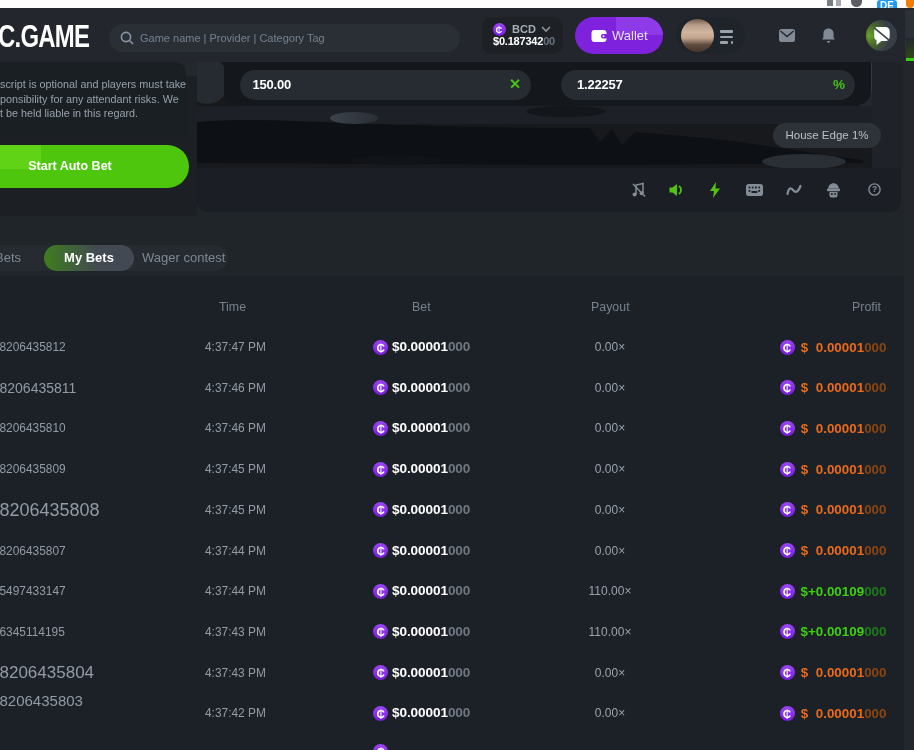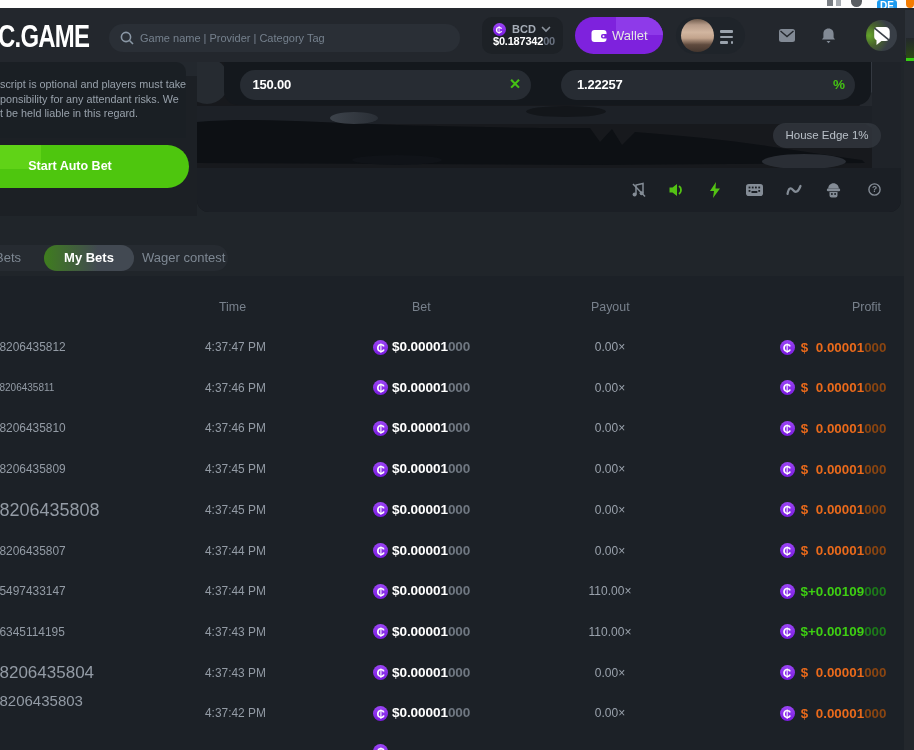--- a/index.html
+++ b/index.html
@@ -167,21 +167,21 @@
 <div id="rows">
     <div class="a" style="left:-0.5px;top:340.0px;height:14px;line-height:14px;color:#939ba5;font-size:11.9px">8206435812</div>
     <div class="a" style="left:205px;top:340.0px;height:14px;line-height:14px;color:#939ba5;font-size:11.9px;white-space:nowrap">4:37:47 PM</div>
     <div class="a" style="left:373.3px;top:339.5px;width:15px;height:15px;border-radius:50%;background:linear-gradient(180deg,#9b45f5,#7a1be0)"></div>
     <div class="a" style="left:373.3px;top:339.5px;width:15px;height:15px;line-height:16px;text-align:center;color:#fff;font-size:11.7px;font-weight:bold">₵</div>
     <div class="a" style="left:392px;top:340.0px;height:14px;line-height:14px;font-size:13.6px;font-weight:bold;letter-spacing:-0.1px"><span style="color:#fff">$0.00001</span><span style="color:#6f7781">000</span></div>
     <div class="a" style="left:560px;top:340.0px;width:100px;height:14px;line-height:14px;color:#9aa2ac;font-size:12px;text-align:center">0.00×</div>
     <div class="a" style="left:779.5px;top:339.5px;width:15px;height:15px;border-radius:50%;background:linear-gradient(180deg,#9b45f5,#7a1be0)"></div>
     <div class="a" style="left:779.5px;top:339.5px;width:15px;height:15px;line-height:16px;text-align:center;color:#fff;font-size:11.7px;font-weight:bold">₵</div>
     <div class="a" style="left:684px;top:339.5px;width:202.5px;height:15px;line-height:15px;font-size:13.4px;font-weight:bold;text-align:right"><span style="color:#ea6a1b">$&nbsp; 0.00001</span><span style="color:#8a4511">000</span></div>
-    <div class="a" style="left:-0.5px;top:380.7px;height:14px;line-height:14px;color:#939ba5;font-size:10px">8206435811</div>
+    <div class="a" style="left:-0.5px;top:380.7px;height:14px;line-height:14px;color:#939ba5;font-size:14px">8206435811</div>
     <div class="a" style="left:205px;top:380.7px;height:14px;line-height:14px;color:#939ba5;font-size:11.9px;white-space:nowrap">4:37:46 PM</div>
     <div class="a" style="left:373.3px;top:380.2px;width:15px;height:15px;border-radius:50%;background:linear-gradient(180deg,#9b45f5,#7a1be0)"></div>
     <div class="a" style="left:373.3px;top:380.2px;width:15px;height:15px;line-height:16px;text-align:center;color:#fff;font-size:11.7px;font-weight:bold">₵</div>
     <div class="a" style="left:392px;top:380.7px;height:14px;line-height:14px;font-size:13.6px;font-weight:bold;letter-spacing:-0.1px"><span style="color:#fff">$0.00001</span><span style="color:#6f7781">000</span></div>
     <div class="a" style="left:560px;top:380.7px;width:100px;height:14px;line-height:14px;color:#9aa2ac;font-size:12px;text-align:center">0.00×</div>
     <div class="a" style="left:779.5px;top:380.2px;width:15px;height:15px;border-radius:50%;background:linear-gradient(180deg,#9b45f5,#7a1be0)"></div>
     <div class="a" style="left:779.5px;top:380.2px;width:15px;height:15px;line-height:16px;text-align:center;color:#fff;font-size:11.7px;font-weight:bold">₵</div>
     <div class="a" style="left:684px;top:380.2px;width:202.5px;height:15px;line-height:15px;font-size:13.4px;font-weight:bold;text-align:right"><span style="color:#ea6a1b">$&nbsp; 0.00001</span><span style="color:#8a4511">000</span></div>
     <div class="a" style="left:-0.5px;top:421.4px;height:14px;line-height:14px;color:#939ba5;font-size:11.9px">8206435810</div>
     <div class="a" style="left:205px;top:421.4px;height:14px;line-height:14px;color:#939ba5;font-size:11.9px;white-space:nowrap">4:37:46 PM</div>

